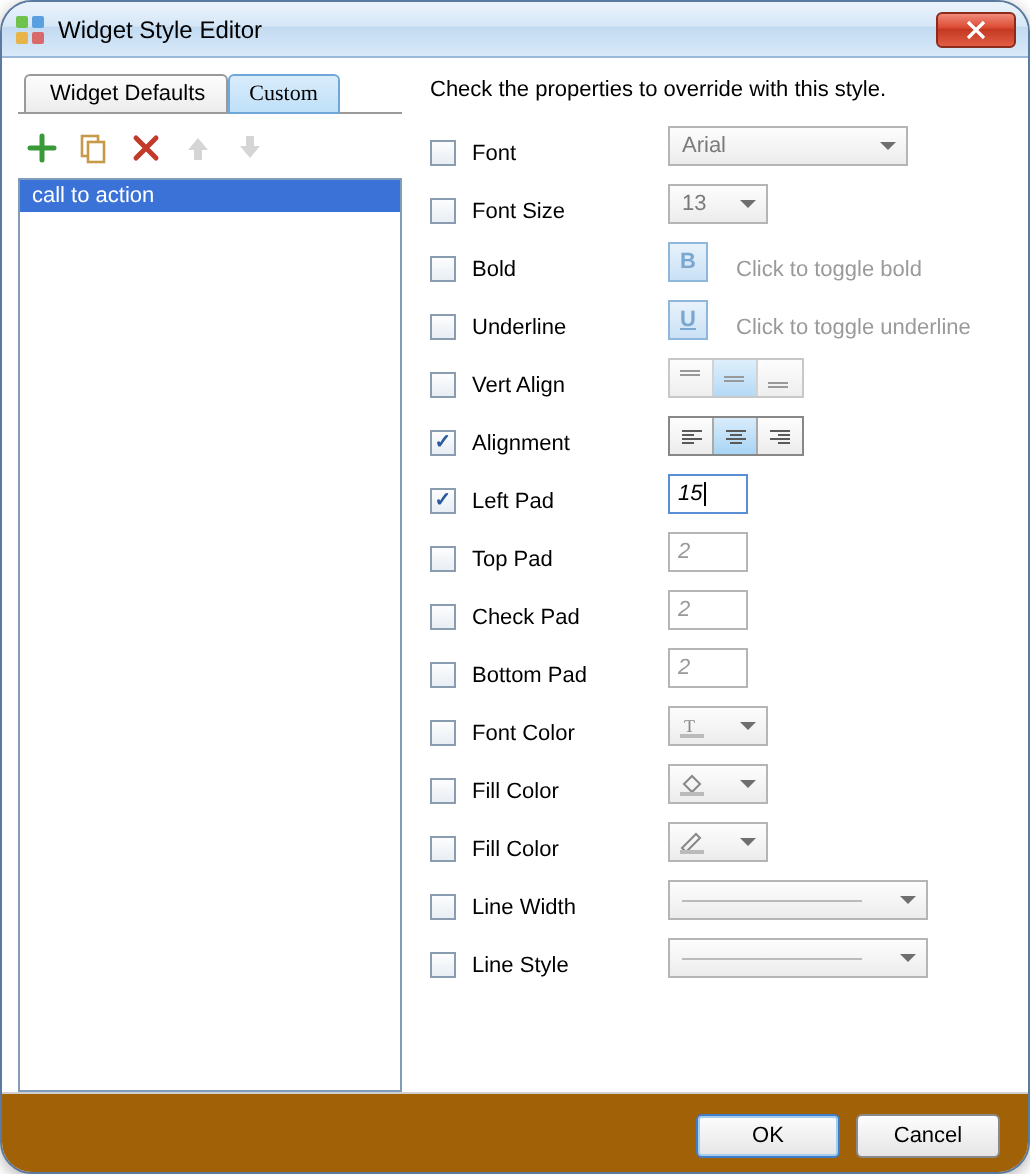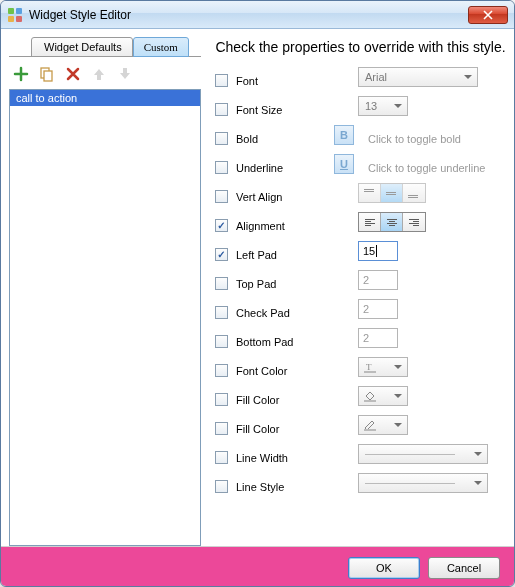--- a/index.html
+++ b/index.html
@@ -9,21 +9,21 @@
   background: #fff;
   color: #000;
   width: 515px;
   height: 587px;
   overflow: hidden;
 }
 .window {
   width: 515px;
   height: 587px;
   border: 1px solid #5a7aa0;
-  border-radius: 6px;
+  border-radius: 16px;
   overflow: hidden;
   background: #f0f0f0;
   box-shadow: 0 2px 8px rgba(0,0,0,0.3);
 }
 .titlebar {
   height: 28px;
   background: linear-gradient(to bottom, #eaf3fb 0%, #d6e7f7 45%, #c2daf1 46%, #d9eaf9 100%);
   border-bottom: 1px solid #9ab9d8;
   display: flex;
   align-items: center;
@@ -87,21 +87,21 @@
   position: relative;
   z-index: 1;
   cursor: pointer;
 }
 .tab.active {
   background: linear-gradient(to bottom,#d9ecfb,#bfe0f8);
   border-color: #6fa8d8;
   z-index: 2;
   font-family: Liberation Serif, serif;
 }
-.tab:first-child { margin-left: 22px; padding-left: 12px; }
+.tab:first-child { margin-left: 3px; padding-left: 12px; }
 .toolbar {
   height: 22px;
   display: flex;
   align-items: center;
   gap: 10px;
   padding: 0 4px;
   margin-bottom: 4px;
 }
 .tool-icon {
   width: 16px; height: 16px;
@@ -124,24 +124,23 @@
   background: #3a72d8;
   color: #fff;
 }
 .right-pane {
   flex: 1;
   padding-left: 14px;
   display: flex;
   flex-direction: column;
 }
 .hint {
-  font-size: 14px;
+  font-size: 11px;
   color: #000;
   margin: 4px 0 10px 0;
-  text-align: center;
 }
 .prop-rows {
   display: flex;
   flex-direction: column;
   gap: 7px;
 }
 .prop-row {
   display: flex;
   align-items: flex-end;
   gap: 8px;
@@ -158,21 +157,21 @@
   content: "✓";
   font-size: 10px;
   color: #2b5aa0;
   font-weight: bold;
   line-height: 1;
 }
 .prop-label {
   width: 90px;
   font-size: 11px;
 }
-.prop-control { flex: 0 0 auto; margin-left: 24px; }
+.prop-control { flex: 0 0 auto; }
 .sel {
   height: 20px;
   border: 1px solid #b5b5b5;
   background: linear-gradient(to bottom,#fdfdfd,#ececec);
   font-size: 11px;
   padding: 0 18px 0 6px;
   display: inline-flex;
   align-items: center;
   position: relative;
   color: #7a7a7a;
@@ -194,20 +193,21 @@
 .sel.wide-line { width: 130px; }
 .num-input {
   height: 20px;
   width: 40px;
   border: 1px solid #b5b5b5;
   background: #fff;
   font-size: 11px;
   padding: 0 4px;
   display: inline-flex;
   align-items: center;
+  font-style: italic;
 }
 .num-input.disabled { color: #9a9a9a; background: #fff; }
 .num-input.active { border-color: #5a8fd6; }
 .caret {
   display: inline-block;
   width: 1px; height: 12px;
   background: #000;
   margin-left: 1px;
   animation: blink 1s step-start infinite;
 }
@@ -250,21 +250,21 @@
 }
 .valign-icon {
   width: 12px; height: 10px;
   position: relative;
   display: flex; flex-direction: column;
 }
 .valign-icon .bar { height: 1px; background: #888; margin: 0.5px 0; }
 .footer {
   height: 42px;
   border-top: 1px solid #d0d0d0;
-  background: #ec4899;
+  background: #a16207;
   display: flex;
   align-items: center;
   justify-content: flex-end;
   gap: 8px;
   padding: 0 14px;
 }
 .btn {
   height: 22px;
   min-width: 72px;
   border: 1px solid #8a8a8a;

